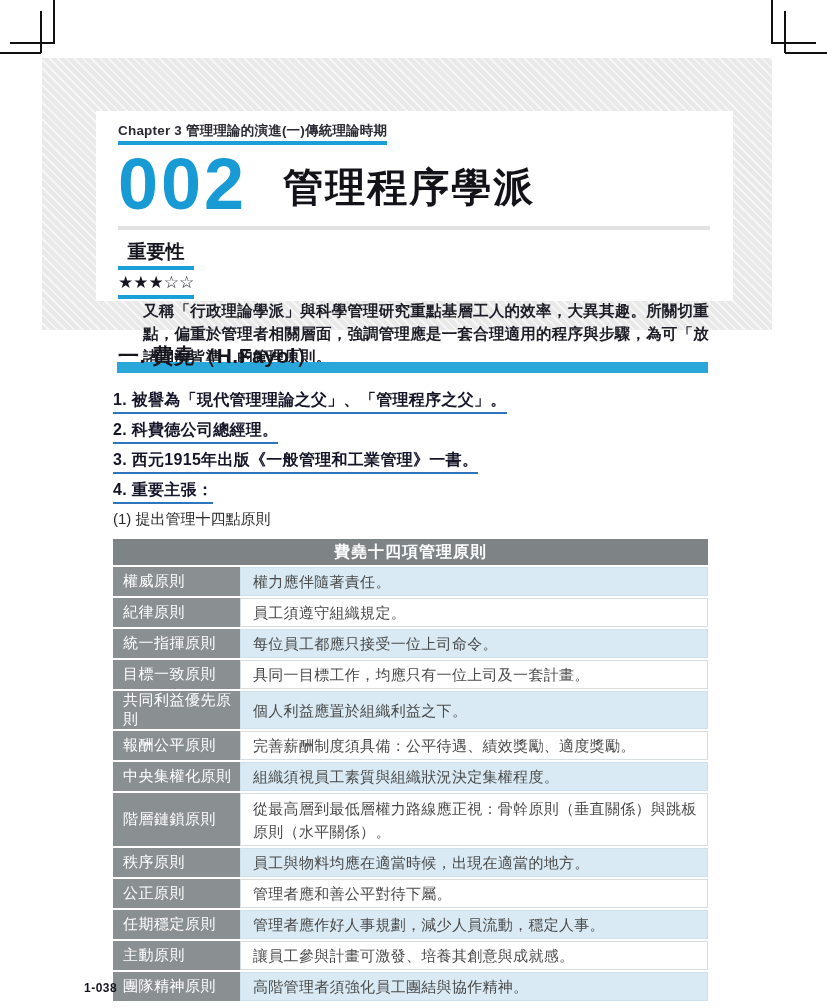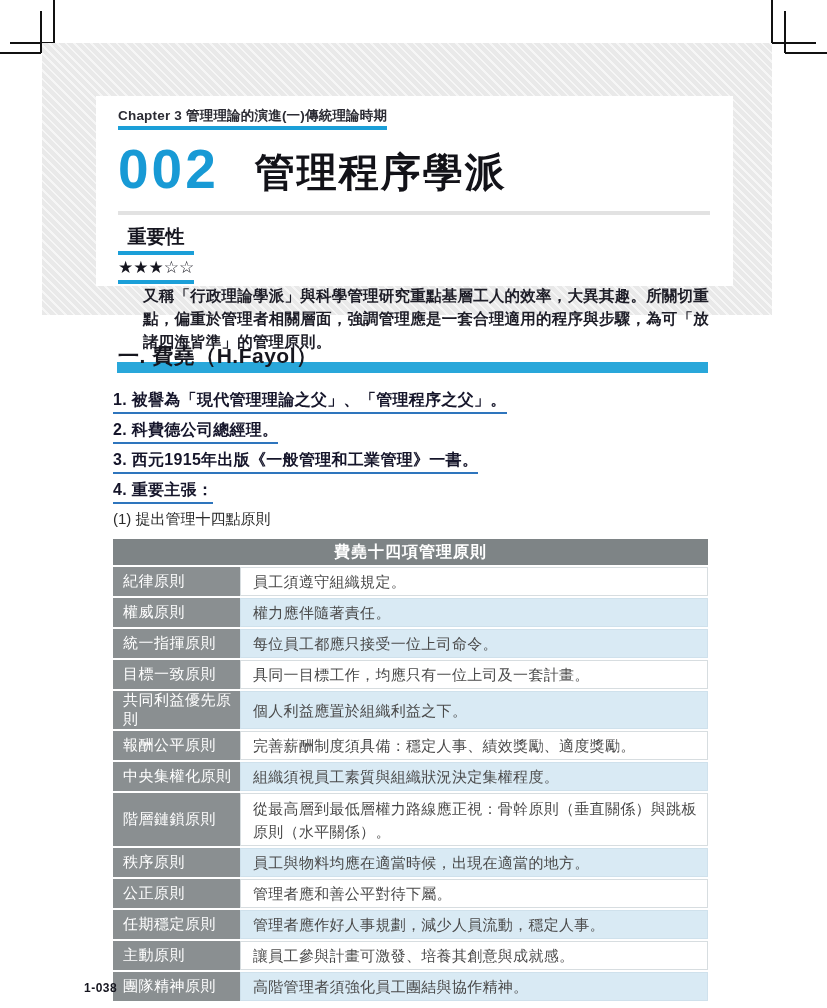--- a/index.html
+++ b/index.html
@@ -12,34 +12,34 @@
   .tl-v2 { left:40px;  top:11px; width:2px;  height:42px; }
   .tl-h1 { left:10px;  top:42px; width:45px; height:2px; }
   .tl-h2 { left:0;     top:52px; width:41px; height:2px; }
   .tr-v1 { left:771px; top:0;    width:2px;  height:43px; }
   .tr-v2 { left:784px; top:11px; width:2px;  height:42px; }
   .tr-h1 { left:771px; top:42px; width:45px; height:2px; }
   .tr-h2 { left:785px; top:52px; width:42px; height:2px; }
 
   
   .band {
-    position:absolute; left:42px; top:43px; width:730px; height:272px;
+    position:absolute; left:42px; top:58px; width:730px; height:272px;
     background: repeating-linear-gradient(45deg, #e9e9e9 0px, #e9e9e9 4.2px, #f6f6f6 4.2px, #f6f6f6 6px);
   }
   .hero {
     position:absolute; left:54px; top:53px; width:637px; height:190px;
     background:#ffffff; padding:10px 24px 0 22px;
   }
   .chapter-line {
     display:inline-block; font-size:13.5px; font-weight:bold; color:#2b2b33;
     border-bottom:4px solid #1b9fd8; padding-bottom:1px; letter-spacing:0.2px;
   }
   .number-row { display:flex; align-items:center; height:78px; margin-top:0; }
   .big-number {
-    font-size:55px; font-weight:800; color:#189ad5; line-height:1; letter-spacing:3px;
+    font-size:72px; font-weight:800; color:#189ad5; line-height:1; letter-spacing:3px;
   }
   .lesson-title {
     font-size:40px; font-weight:800; color:#121218; margin-left:36px; margin-top:6px; letter-spacing:2px;
   }
   .divider { margin-top:3px; height:4px; width:592px; background:#e2e2e2; }
 
   .importance { display:flex; margin-top:9px;flex-direction:column; }
   .imp-left { width:76px; display:flex; flex-direction:column; align-items:center; }
   .imp-label {
     display:block; width:100%; text-align:center; font-size:19px; font-weight:bold; color:#15151f;
@@ -138,43 +138,43 @@
 
     <div class="point"><span>1. 被譽為「現代管理理論之父」、「管理程序之父」。</span></div>
     <div class="point"><span>2. 科費德公司總經理。</span></div>
     <div class="point"><span>3. 西元1915年出版《一般管理和工業管理》一書。</span></div>
     <div class="point"><span>4. 重要主張：</span></div>
     <div class="subpoint">(1) 提出管理十四點原則</div>
 
     <div class="tbl">
       <div class="tbl-title">費堯十四項管理原則</div>
 
+      <div class="tbl-row alt">
+        <div class="cell-l">權威原則</div>
+        <div class="cell-r">權力應伴隨著責任。</div>
+      </div>
       <div class="tbl-row">
         <div class="cell-l">紀律原則</div>
         <div class="cell-r">員工須遵守組織規定。</div>
       </div>
       <div class="tbl-row alt">
-        <div class="cell-l">權威原則</div>
-        <div class="cell-r">權力應伴隨著責任。</div>
-      </div>
-      <div class="tbl-row alt">
         <div class="cell-l">統一指揮原則</div>
         <div class="cell-r">每位員工都應只接受一位上司命令。</div>
       </div>
       <div class="tbl-row">
         <div class="cell-l">目標一致原則</div>
         <div class="cell-r">具同一目標工作，均應只有一位上司及一套計畫。</div>
       </div>
       <div class="tbl-row alt">
         <div class="cell-l">共同利益優先原則</div>
         <div class="cell-r">個人利益應置於組織利益之下。</div>
       </div>
       <div class="tbl-row">
         <div class="cell-l">報酬公平原則</div>
-        <div class="cell-r">完善薪酬制度須具備：穩定人事、績效獎勵、適度獎勵。</div>
+        <div class="cell-r">完善薪酬制度須具備：公平待遇、績效獎勵、適度獎勵。</div>
       </div>
       <div class="tbl-row alt">
         <div class="cell-l">中央集權化原則</div>
         <div class="cell-r">組織須視員工素質與組織狀況決定集權程度。</div>
       </div>
       <div class="tbl-row tall">
         <div class="cell-l">階層鏈鎖原則</div>
         <div class="cell-r">從最高層到最低層權力路線應正視：骨幹原則（垂直關係）與跳板原則（水平關係）。</div>
       </div>
       <div class="tbl-row alt">

